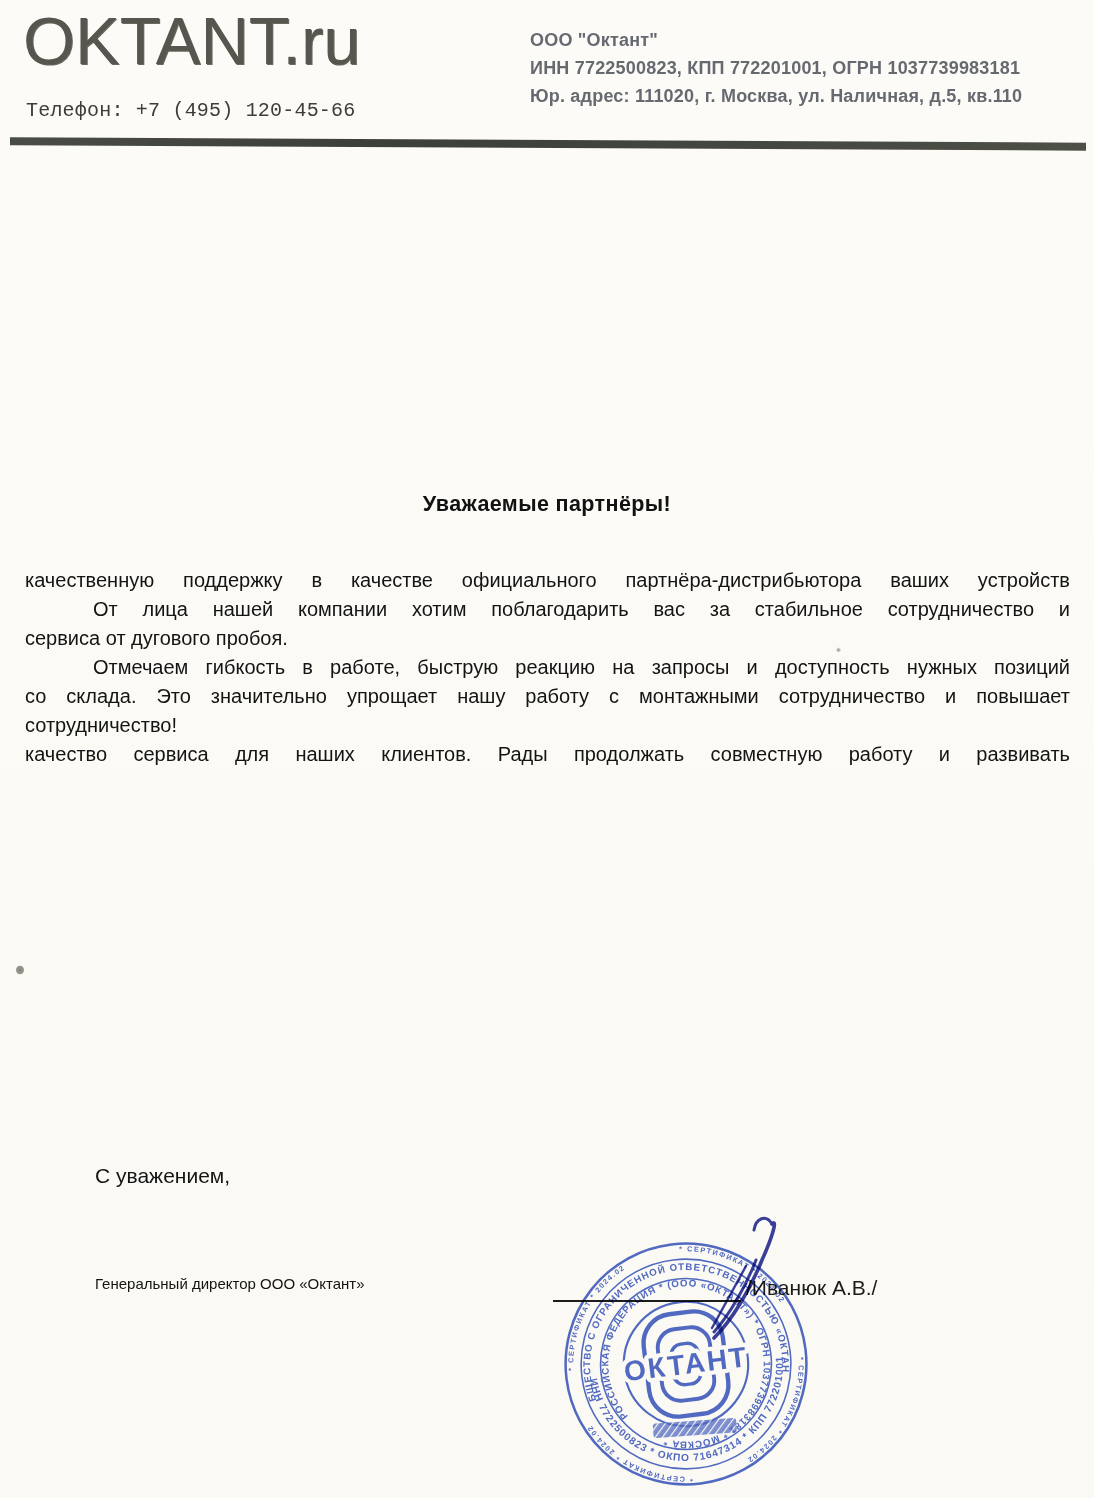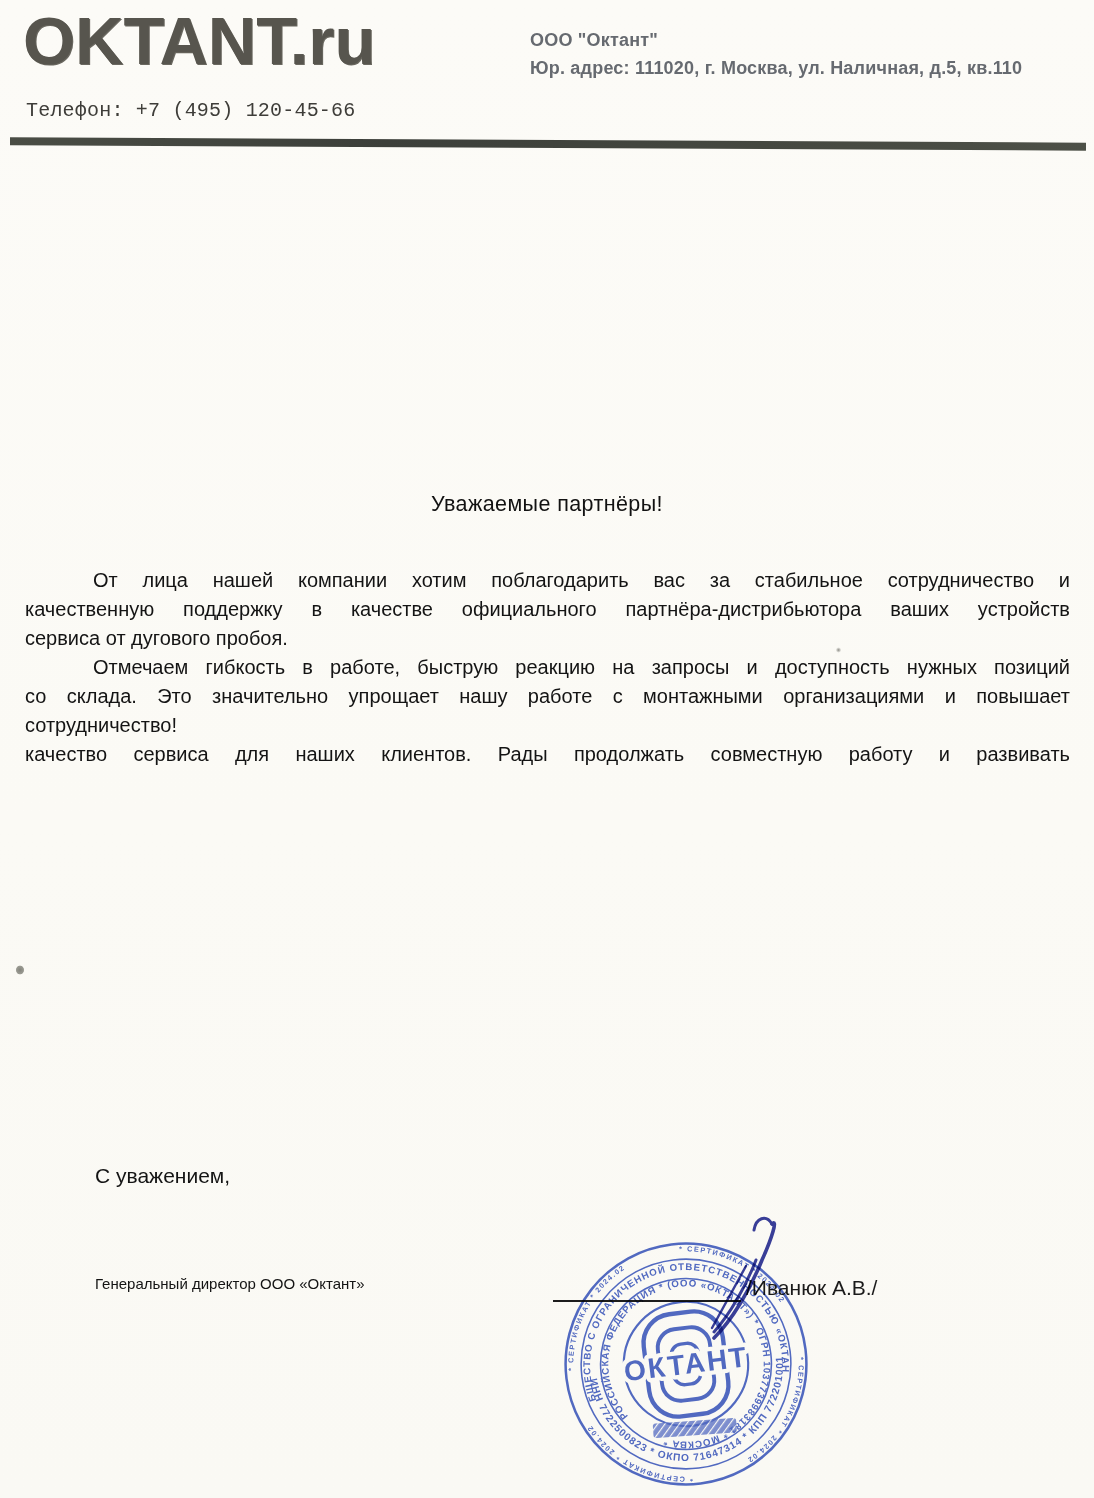--- a/index.html
+++ b/index.html
@@ -12,21 +12,21 @@
   .page {
     position: relative;
     width: 1094px; height: 1498px;
     background: linear-gradient(180deg, #fcfbf7 0%, #fbfaf5 55%, #faf9f4 100%);
     overflow: hidden;
   }
 
   
   .logo {
     position: absolute; left: 23px; top: 2px;
-    font-size: 67px; font-weight: bold; letter-spacing: 0px;
+    font-size: 67px; font-weight: normal; letter-spacing: 0px;
     color: #57554e;
     text-shadow: 1px 1px 0 #6a6860;
     font-family: "Liberation Sans", sans-serif;
   }
   .phone {
     position: absolute; left: 26px; top: 99px;
     font-size: 20px; color: #3e3d39; letter-spacing: 0.2px; font-family: Liberation Mono, monospace;
   }
   .company-block {
     position: absolute; left: 530px; top: 26px;
@@ -37,21 +37,21 @@
     position: absolute; left: 10px; top: 140px;
     width: 1076px; height: 8px;
     background: linear-gradient(90deg, #4a4d45, #3c3f3a 35%, #454840 70%, #4d5047);
     transform: rotate(0.28deg);
   }
 
   
   .letter-title {
     position: absolute; left: 25px; top: 492px; width: 1044px;
     text-align: center;
-    font-size: 21.5px; font-weight: normal; color: #121212;
+    font-size: 21.5px; font-weight: bold; color: #121212;
     letter-spacing: 0.4px;
   }
   .letter-body {
     position: absolute; left: 25px; top: 566px; width: 1045px;
     font-size: 20px; color: #141414; line-height: 29px;
   }
   .line { text-align: justify; text-align-last: justify; }
   .line.first { text-indent: 68px; }
   .line.last { text-align-last: left; }
 
@@ -98,33 +98,34 @@
 </head>
 <body>
 
 <div class="page">
 
   <div class="logo">OKTANT.ru</div>
   <div class="phone">Телефон: +7 (495) 120-45-66</div>
 
   <div class="company-block">
     <div>ООО "Октант"</div>
+    <div>ИНН 7722500823, КПП 772201001, ОГРН 1037739983181</div>
     <div>Юр. адрес: 111020, г. Москва, ул. Наличная, д.5, кв.110</div>
   </div>
 
   <div class="rule"></div>
 
   <div class="letter-title">Уважаемые партнёры!</div>
 
   <div class="letter-body">
+    <div class="line">качественную поддержку в качестве официального партнёра-дистрибьютора ваших устройств</div>
     <div class="line first">От лица нашей компании хотим поблагодарить вас за стабильное сотрудничество и</div>
-    <div class="line">качественную поддержку в качестве официального партнёра-дистрибьютора ваших устройств</div>
     <div class="line last">сервиса от дугового пробоя.</div>
     <div class="line first">Отмечаем гибкость в работе, быструю реакцию на запросы и доступность нужных позиций</div>
-    <div class="line">со склада. Это значительно упрощает нашу работе с монтажными организациями и повышает</div>
+    <div class="line">со склада. Это значительно упрощает нашу работу с монтажными сотрудничество и повышает</div>
     <div class="line last">сотрудничество!</div>
     <div class="line">качество сервиса для наших клиентов. Рады продолжать совместную работу и развивать</div>
   </div>
 
   <div class="speck1"></div>
   <div class="speck2"></div>
 
   <div class="closing">С уважением,</div>
   <div class="sig-role">Генеральный директор ООО «Октант»</div>
   <div class="sig-line"></div>

